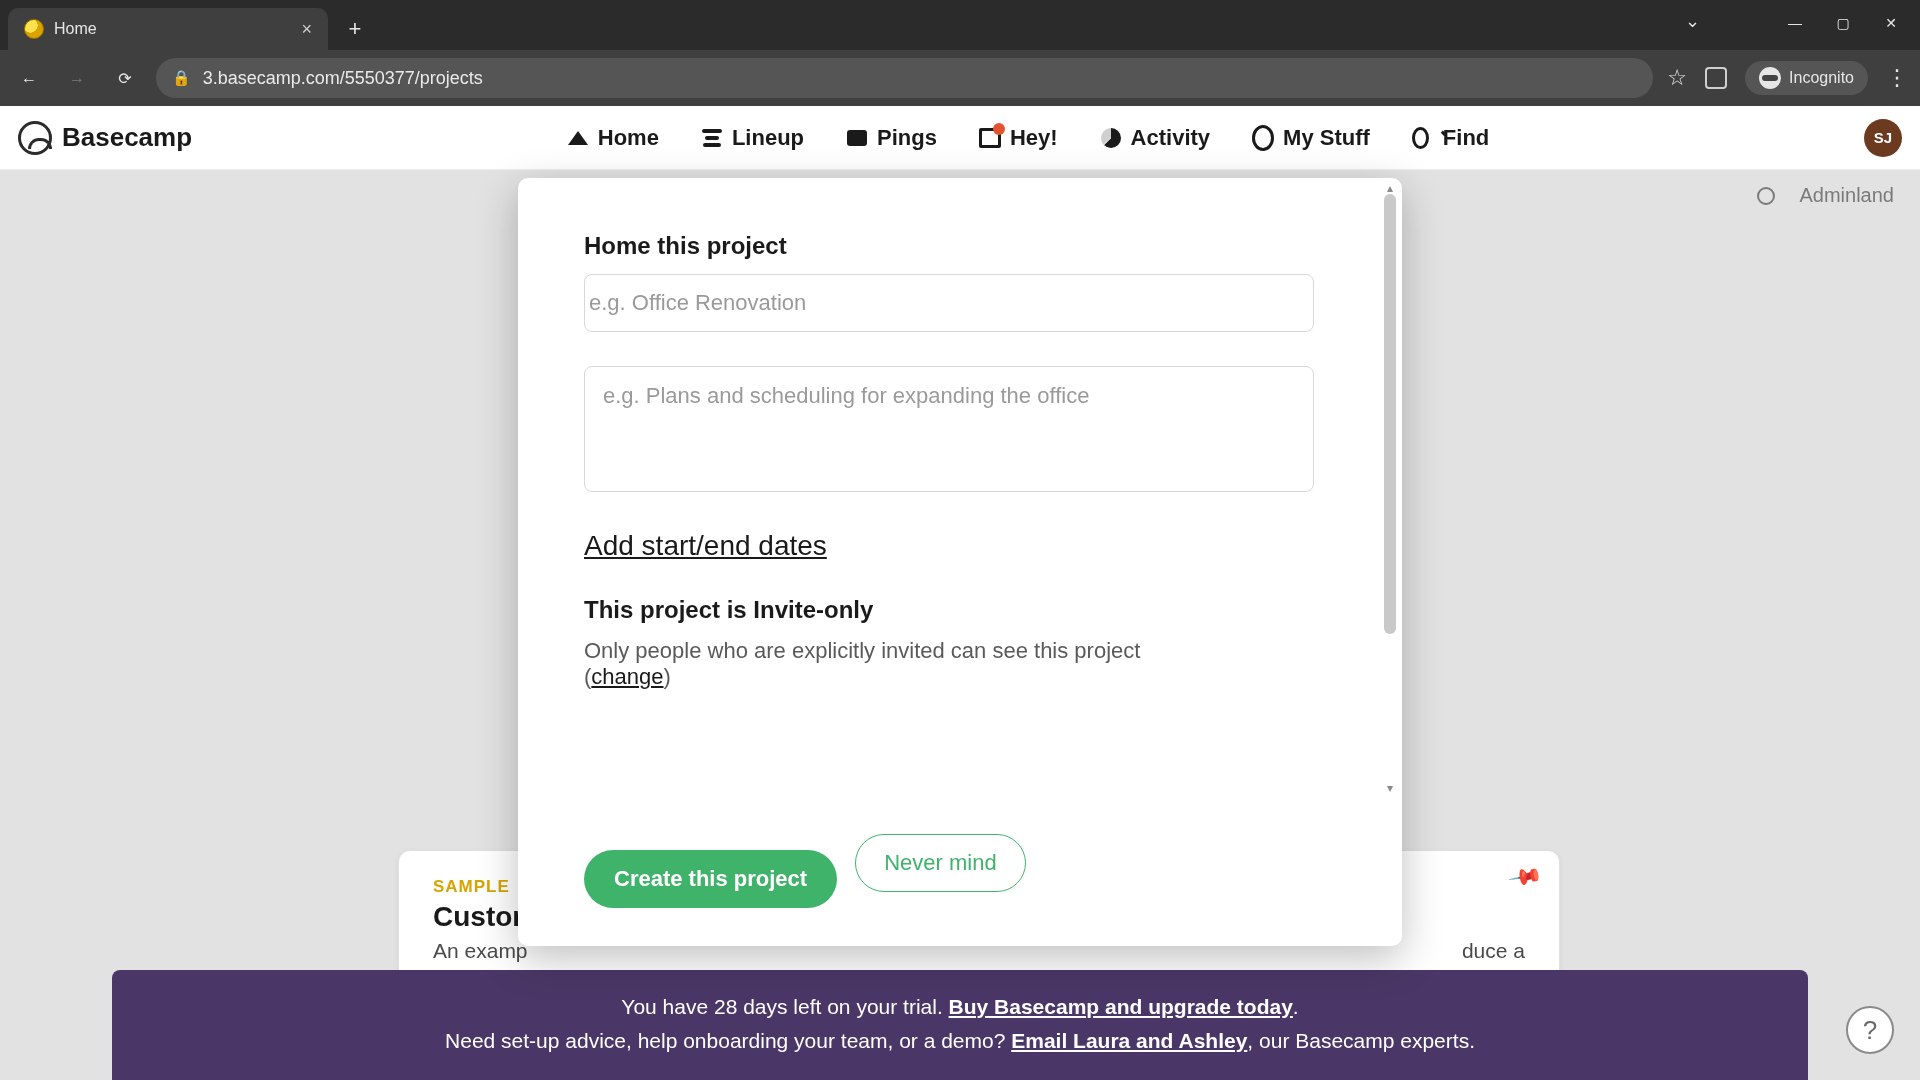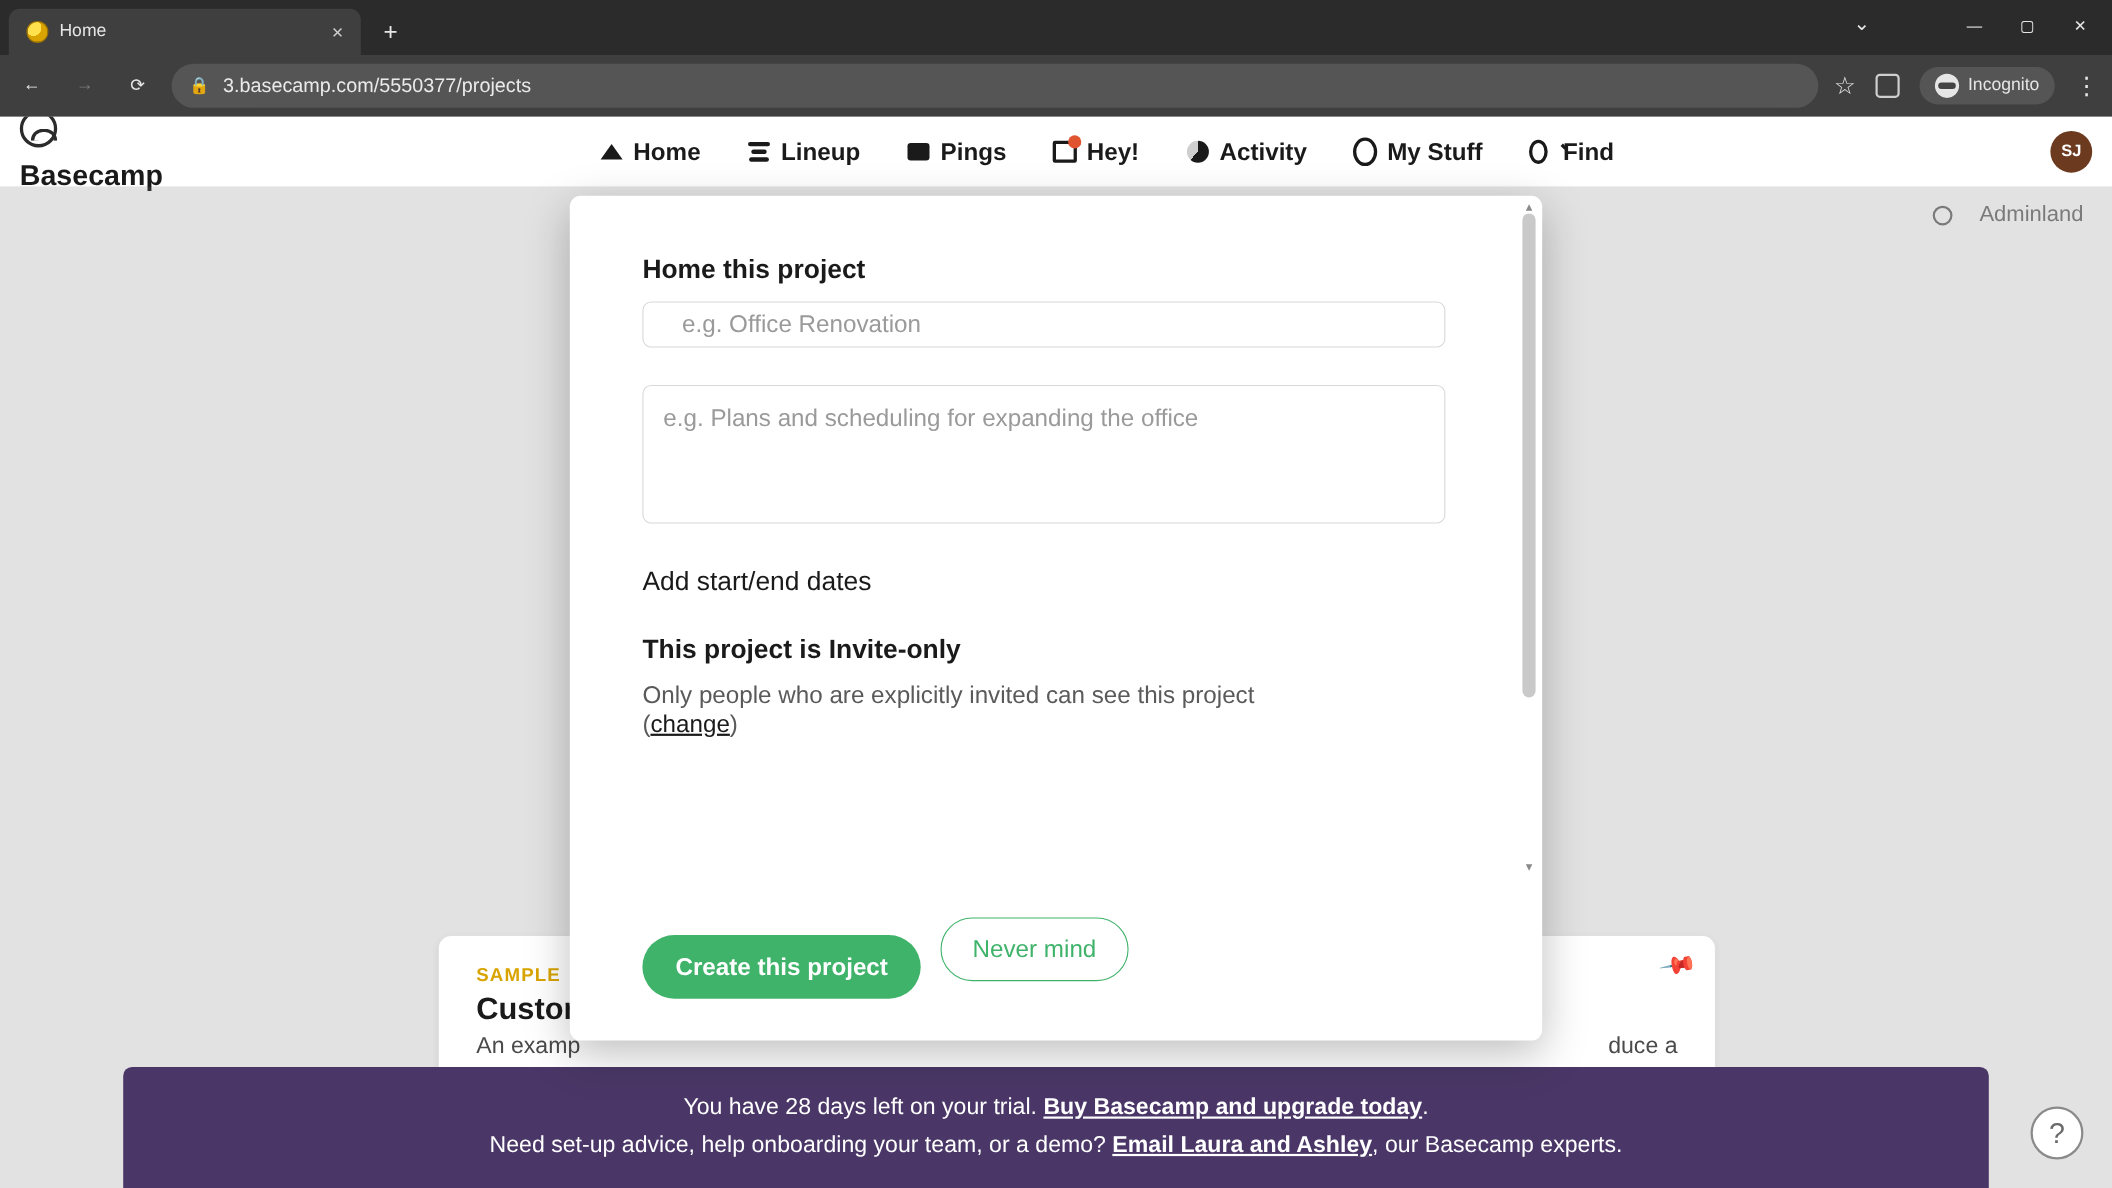--- a/index.html
+++ b/index.html
@@ -28,21 +28,21 @@
 .incog-icon::before { content:""; position:absolute; left:3px; top:8px; width:16px; height:6px; background:#444; border-radius:3px; }
 .star { font-size:22px; cursor:pointer; }
 .ext-icon { width:22px; height:22px; border:2px solid #cfcfcf; border-radius:4px; cursor:pointer; }
 .kebab { font-size:22px; cursor:pointer; }
 
 
 .page { flex:1; background:#fff; position:relative; overflow:hidden; }
 
 
 .bc-nav { height:64px; display:flex; align-items:center; padding:0 18px; border-bottom:1px solid #eee; }
-.bc-logo { display:flex; gap:10px;flex-direction:column; }
+.bc-logo { display:flex; align-items:center; gap:10px; }
 .bc-logo-mark { width:34px; height:34px; border:3px solid #2b2b2b; border-radius:50%; position:relative; }
 .bc-logo-mark::after { content:""; position:absolute; left:7px; top:14px; width:18px; height:8px; border:3px solid #2b2b2b; border-bottom:none; border-radius:12px 12px 0 0; }
 .bc-logo-text { font-weight:700; font-size:26px; color:#1a1a1a; }
 .bc-nav-center { flex:1; display:flex; justify-content:center; gap:42px; }
 .bc-nav-item { display:flex; align-items:center; gap:9px; font-size:22px; font-weight:700; color:#1a1a1a; cursor:pointer; position:relative; }
 .bc-nav-item .ico { width:22px; height:22px; display:inline-flex; align-items:center; justify-content:center; }
 .bc-nav-item.home .ico::before { content:""; display:block; width:0; height:0; border-left:10px solid transparent; border-right:10px solid transparent; border-bottom:14px solid #1a1a1a; }
 .bc-nav-item.lineup .ico { display:inline-flex; flex-direction:column; gap:3px; }
 .bc-nav-item.lineup .ico span { display:block; width:20px; height:4px; background:#1a1a1a; border-radius:2px; }
 .bc-nav-item.lineup .ico span:nth-child(2){ width:14px; }
@@ -81,27 +81,27 @@
 
 .modal { position:absolute; left:518px; top:8px; width:884px; background:#fff; border-radius:10px; box-shadow:0 12px 40px rgba(0,0,0,0.25); display:flex; flex-direction:column; overflow:hidden; }
 .modal-scroll { position:relative; padding:54px 66px 30px 66px; height:620px; overflow:hidden; }
 .modal-scroll .sb-track { position:absolute; right:2px; top:6px; width:18px; bottom:6px; }
 .modal-scroll .sb-thumb { position:absolute; right:4px; top:10px; width:12px; height:440px; background:#c9c9c9; border-radius:6px; }
 .modal-scroll .sb-up, .modal-scroll .sb-down { position:absolute; right:4px; width:12px; height:12px; color:#8a8a8a; font-size:12px; text-align:center; line-height:12px; }
 .modal-scroll .sb-up { top:-2px; }
 .modal-scroll .sb-down { bottom:-2px; }
 
 .field-label { font-weight:800; font-size:24px; color:#1a1a1a; margin-bottom:14px; }
-.text-input { width:730px; height:42px; border:1px solid #d8d8d8; border-radius:8px; padding:0 35px; font-size:22px; color:#333; }
+.text-input { width:730px; height:58px; border:1px solid #d8d8d8; border-radius:8px; padding:0 4px; font-size:22px; color:#333; }
 .text-input::placeholder { color:#9a9a9a; }
 .textarea { width:730px; height:126px; border:1px solid #d8d8d8; border-radius:8px; padding:16px 18px; font-size:22px; color:#333; resize:none; }
 .textarea::placeholder { color:#9a9a9a; }
 .gap { height:34px; }
 
-.linklike { font-size:24px; color:#1a1a1a; cursor:pointer; display:inline-block; }
+.linklike { font-size:28px; color:#1a1a1a; text-decoration:underline; cursor:pointer; display:inline-block; }
 .muted { font-size:22px; color:#5a5a5a; margin-top:0; }
 .muted .paren-link { text-decoration:underline; cursor:pointer; color:#1a1a1a; }
 
 .modal-footer { padding:20px 66px 38px 66px; display:flex; gap:18px; align-items:center; }
 .btn-primary { background:#40b36b; color:#fff; border:none; border-radius:999px; padding:16px 30px; font-size:22px; font-weight:600; cursor:pointer;margin-top:32px; }
 .btn-secondary { background:#fff; color:#40b36b; border:1px solid #40b36b; border-radius:999px; padding:15px 28px; font-size:22px; font-weight:500; cursor:pointer; }
 </style>
 </head>
 <body>
 

